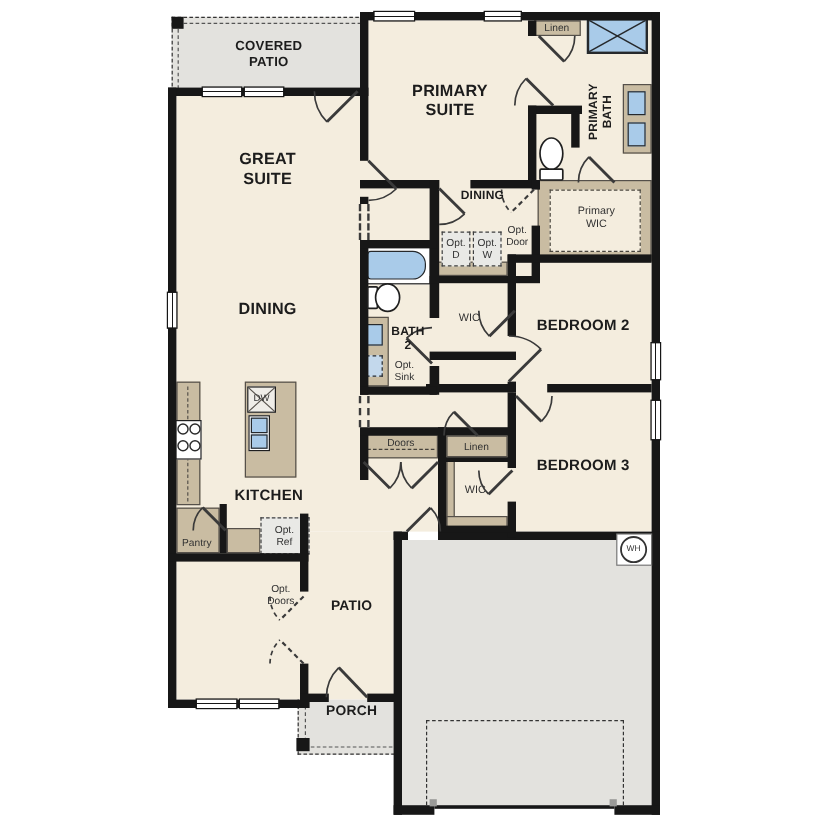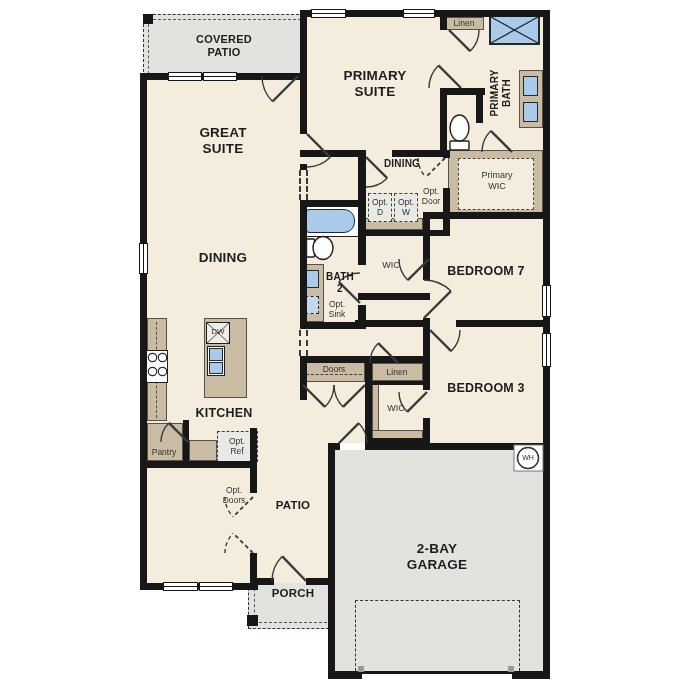--- a/index.html
+++ b/index.html
@@ -219,26 +219,24 @@
   <div class="lbl" style="left:224px;top:413px;font-size:12.5px">KITCHEN</div>
   <div class="lbl" style="left:375px;top:84px;font-size:13.5px">PRIMARY
 SUITE</div>
   <div class="lbl rot" style="left:501px;top:93px;font-size:10px">PRIMARY
 BATH</div>
   <div class="lbl sm" style="left:497px;top:181px;font-size:9px">Primary
 WIC</div>
   <div class="lbl" style="left:402px;top:164px;font-size:10px">DINING</div>
   <div class="lbl" style="left:340px;top:283px;font-size:10px">BATH
 2</div>
-  <div class="lbl" style="left:486px;top:271px;font-size:12.5px">BEDROOM 7</div>
+  <div class="lbl" style="left:486px;top:271px;font-size:12.5px">BEDROOM 2</div>
   <div class="lbl" style="left:486px;top:388px;font-size:12.5px">BEDROOM 3</div>
   <div class="lbl" style="left:293px;top:506px;font-size:11.5px">PATIO</div>
   <div class="lbl" style="left:293px;top:594px;font-size:11.5px">PORCH</div>
-  <div class="lbl" style="left:437px;top:557px;font-size:13.5px">2-BAY
-GARAGE</div>
   <div class="lbl sm" style="left:464px;top:23px;font-size:8.5px">Linen</div>
   <div class="lbl sm" style="left:397px;top:372px;font-size:8.5px">Linen</div>
   <div class="lbl sm" style="left:391px;top:265px;font-size:9px">WIC</div>
   <div class="lbl sm" style="left:396px;top:408px;font-size:9px">WIC</div>
   <div class="lbl sm" style="left:334px;top:369px;font-size:8.5px">Doors</div>
   <div class="lbl sm" style="left:164px;top:452px;font-size:8.5px">Pantry</div>
   <div class="lbl sm" style="left:380px;top:207px;font-size:8.5px">Opt.
 D</div>
   <div class="lbl sm" style="left:406px;top:207px;font-size:8.5px">Opt.
 W</div>

